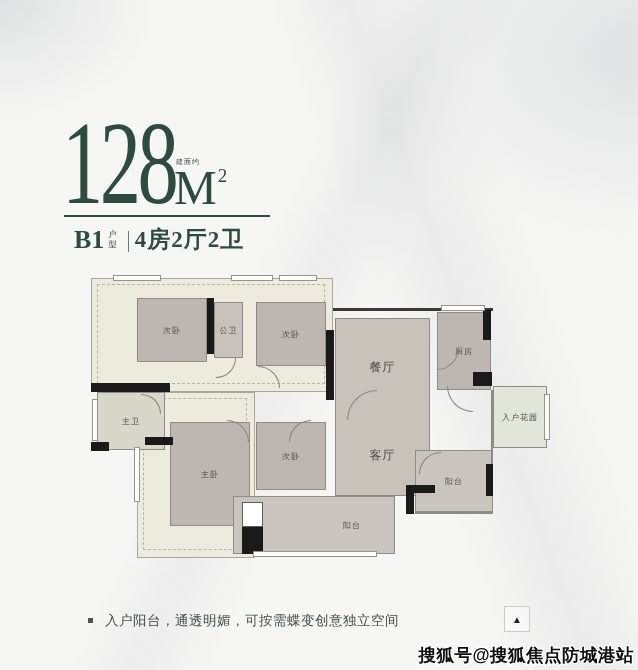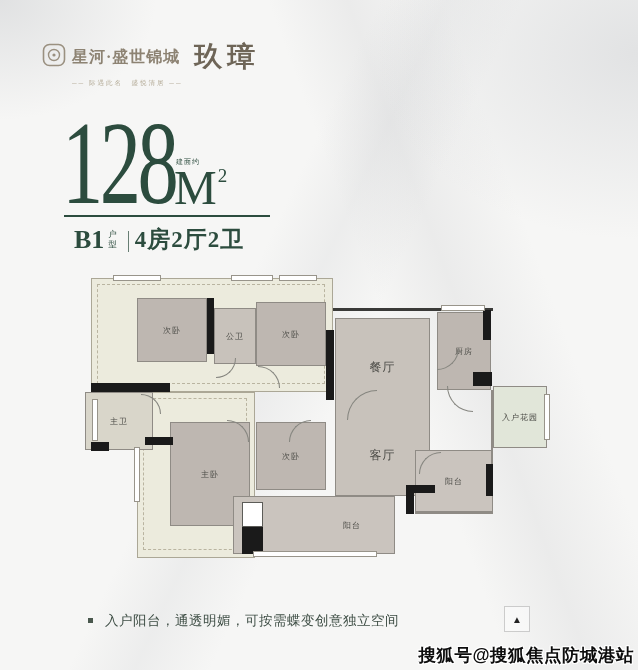--- a/index.html
+++ b/index.html
@@ -80,34 +80,20 @@
   
   .watermark { position: absolute; right: 4px; bottom: 3px; font-size: 17.5px; font-weight: 700; color: #0d0d0d;
     letter-spacing: .5px;
     text-shadow: -1px -1px 0 #fff, 1px -1px 0 #fff, -1px 1px 0 #fff, 1px 1px 0 #fff, 0 -1px 0 #fff, 0 1px 0 #fff, -1px 0 0 #fff, 1px 0 0 #fff; }
 </style>
 </head>
 <body>
 
 <div class="canvas">
 
-  <div class="logo-left">
-    <div class="logo-row">
-      <span>
-        <svg width="24" height="24" viewBox="0 0 24 24">
-          <rect x="1.5" y="1.5" width="21" height="21" rx="6" fill="none" stroke="#9a9080" stroke-width="1.6"></rect>
-          <circle cx="12" cy="12" r="5.5" fill="none" stroke="#9a9080" stroke-width="1.4"></circle>
-          <circle cx="12" cy="12" r="1.6" fill="#9a9080"></circle>
-        </svg>
-      </span>
-      <span class="logo-name">星河·盛世锦城</span>
-      <span class="logo-emblem">玖璋</span>
-    </div>
-    <div class="logo-tagline">── 际遇此名　盛悦清居 ──</div>
-  </div>
 
 
   <section class="headline">
     <div class="area-row">
       <span class="area-num">128</span>
       <span class="area-unit-wrap">
         <span class="area-note">建面约</span>
         <span class="area-unit">M</span><span class="area-sup">2</span>
       </span>
     </div>
@@ -126,21 +112,21 @@
   <section class="floorplan">
 
     <div class="cream" style="left:6px;top:6px;width:242px;height:114px;"></div>
     <div class="cream" style="left:52px;top:120px;width:118px;height:166px;"></div>
     <div class="dash" style="left:12px;top:12px;width:228px;height:100px;"></div>
     <div class="dash" style="left:58px;top:126px;width:104px;height:152px;"></div>
 
     <div class="room" style="left:52px;top:26px;width:70px;height:64px;">
       <span class="rlabel">次卧</span>
     </div>
-    <div class="room lt" style="left:129px;top:30px;width:42px;height:56px;margin-top:6px;">
+    <div class="room lt" style="left:129px;top:30px;width:29px;height:56px;">
       <span class="rlabel">公卫</span>
     </div>
     <div class="room" style="left:171px;top:30px;width:70px;height:64px;">
       <span class="rlabel">次卧</span>
     </div>
     <div class="room lt" style="left:250px;top:46px;width:95px;height:178px;">
       <span class="ldk-label" style="top:40px;">餐厅</span>
       <span class="ldk-label" style="top:128px;">客厅</span>
     </div>
     <div class="room" style="left:352px;top:40px;width:54px;height:78px;">
@@ -151,21 +137,21 @@
     </div>
     <div class="room bal" style="left:330px;top:178px;width:78px;height:62px;">
       <span class="rlabel">阳台</span>
     </div>
     <div class="room" style="left:171px;top:150px;width:70px;height:68px;">
       <span class="rlabel">次卧</span>
     </div>
     <div class="room" style="left:85px;top:150px;width:80px;height:104px;">
       <span class="rlabel">主卧</span>
     </div>
-    <div class="room light" style="left:0;top:120px;width:68px;height:58px;">
+    <div class="room light" style="left:12px;top:120px;width:68px;height:58px;">
       <span class="rlabel">主卫</span>
     </div>
     <div class="room bal" style="left:148px;top:224px;width:162px;height:58px;">
       <span class="rlabel" style="margin-left:76px;">阳台</span>
     </div>
 
     <div class="oline" style="left:248px;top:36px;width:160px;height:3px;background:#3a3a38;"></div>
     <div class="oline" style="left:406px;top:118px;width:2px;height:76px;"></div>
     <div class="oline" style="left:330px;top:240px;width:78px;height:2px;"></div>
 

